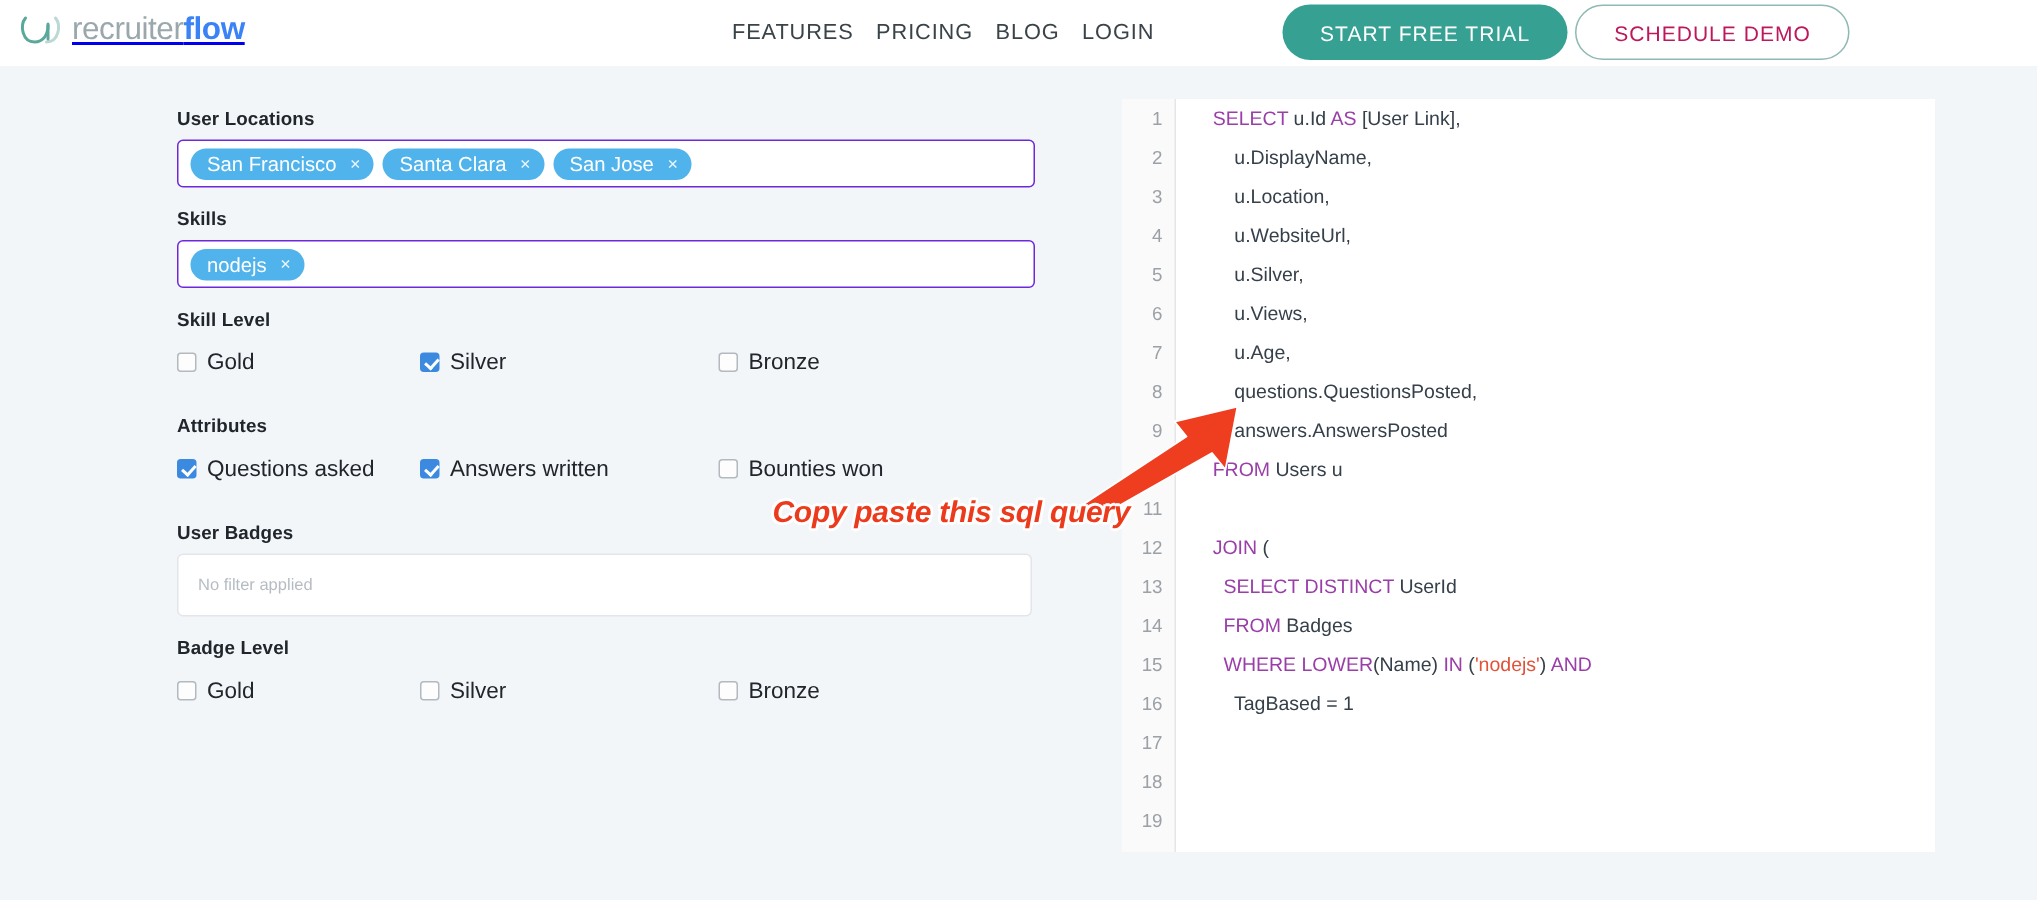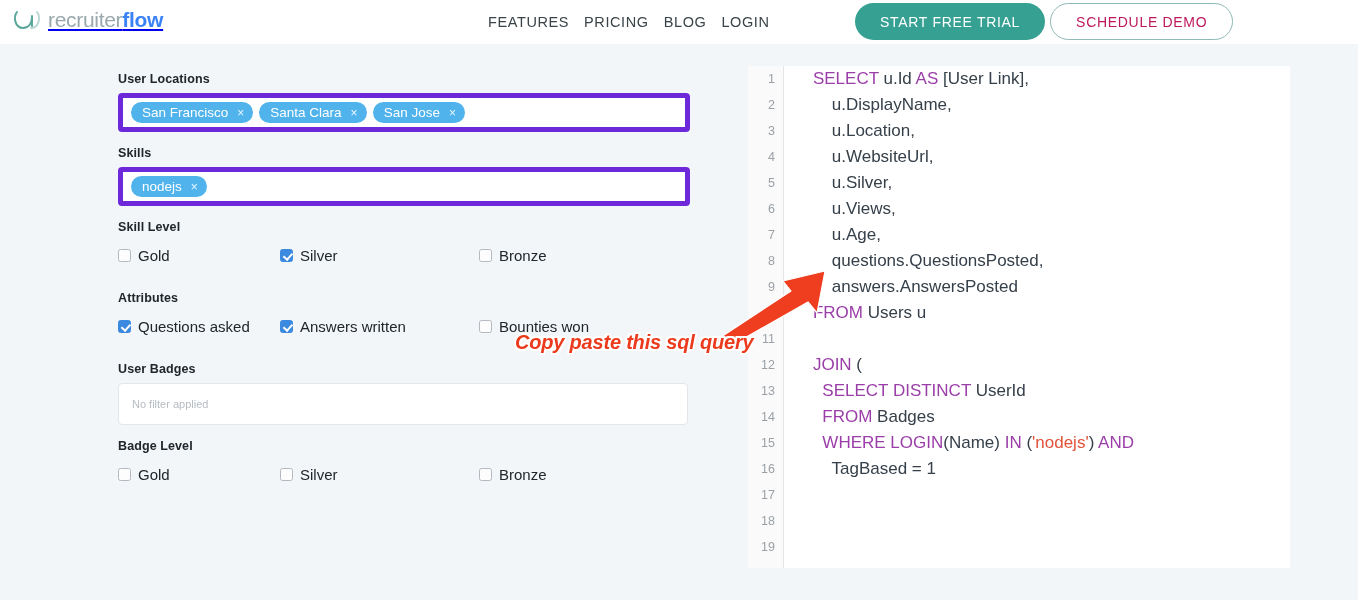--- a/index.html
+++ b/index.html
@@ -62,21 +62,21 @@
   .page-body { position: absolute; top: 44px; left: 0; width: 1262px; height: 556px; margin-left: 23px; }
 
   
   .filters { position: absolute; left: 95px; top: 28px; width: 572px; }
   .field-label {
     font-size: 12.5px; font-weight: bold; color: #20262b;
     margin-bottom: 7px; letter-spacing: 0.1px;
   }
   .tag-input {
     width: 572px; min-height: 32px;
-    background: #ffffff; border: 5px solid #6d28d9; border-radius: 4px;
+    background: #ffffff; border: 1px solid #6d28d9; border-radius: 4px;
     display: flex; align-items: center; gap: 6px;
     padding: 4px 8px;
   }
   .tag {
     display: inline-flex; align-items: center; gap: 9px;
     background: #50b3ec; color: #ffffff;
     border-radius: 11px; height: 21px;
     padding: 0 9px 0 11px;
     font-size: 13.5px; white-space: nowrap;
   }
@@ -127,21 +127,21 @@
     background: #fafafa; border-right: 1px solid #e6e6e6;
   }
   .gutter-num {
     height: 26px; line-height: 26px; text-align: right;
     padding-right: 8px; font-size: 12.5px; color: #9ba1a6;
     font-family: "Liberation Sans", sans-serif;
   }
   .code-lines { position: absolute; left: 36px; top: 0; right: 0; }
   .code-line {
     height: 26px; line-height: 26px;
-    font-size: 17px; color: #36404a;
+    font-size: 13px; color: #36404a;
     white-space: pre; padding-left: 10px;
     font-family: "Liberation Sans", sans-serif;
   }
   .kw { color: #9a3ea8; }
   .str { color: #e2523a; }
 
   
   .anno-arrow { position: absolute; left: 690px; top: 225px; pointer-events: none; }
   .anno-text {
     position: absolute; left: 492px; top: 287px;
@@ -304,21 +304,21 @@
         <div class="code-line">        u.Silver,</div>
         <div class="code-line">        u.Views,</div>
         <div class="code-line">        u.Age,</div>
         <div class="code-line">        questions.QuestionsPosted,</div>
         <div class="code-line">        answers.AnswersPosted</div>
         <div class="code-line">    <span class="kw">FROM</span> Users u</div>
         <div class="code-line">&nbsp;</div>
         <div class="code-line">    <span class="kw">JOIN</span> (</div>
         <div class="code-line">      <span class="kw">SELECT DISTINCT</span> UserId</div>
         <div class="code-line">      <span class="kw">FROM</span> Badges</div>
-        <div class="code-line">      <span class="kw">WHERE LOGIN</span>(Name) <span class="kw">IN</span> (<span class="str">'nodejs'</span>) <span class="kw">AND</span></div>
+        <div class="code-line">      <span class="kw">WHERE LOWER</span>(Name) <span class="kw">IN</span> (<span class="str">'nodejs'</span>) <span class="kw">AND</span></div>
         <div class="code-line">        TagBased = 1</div>
       </div>
   </div>
 
   <svg class="anno-arrow" width="120" height="80" viewBox="0 0 120 80">
     <path d="M2 72 L78 22 L70 12 L112 2 L104 44 L95 33 L14 79 Z" fill="#ef3d20" stroke="#ffffff" stroke-width="1.2" stroke-linejoin="round"></path>
   </svg>
   <div class="anno-text">Copy paste this sql query</div>
 
 </div>

